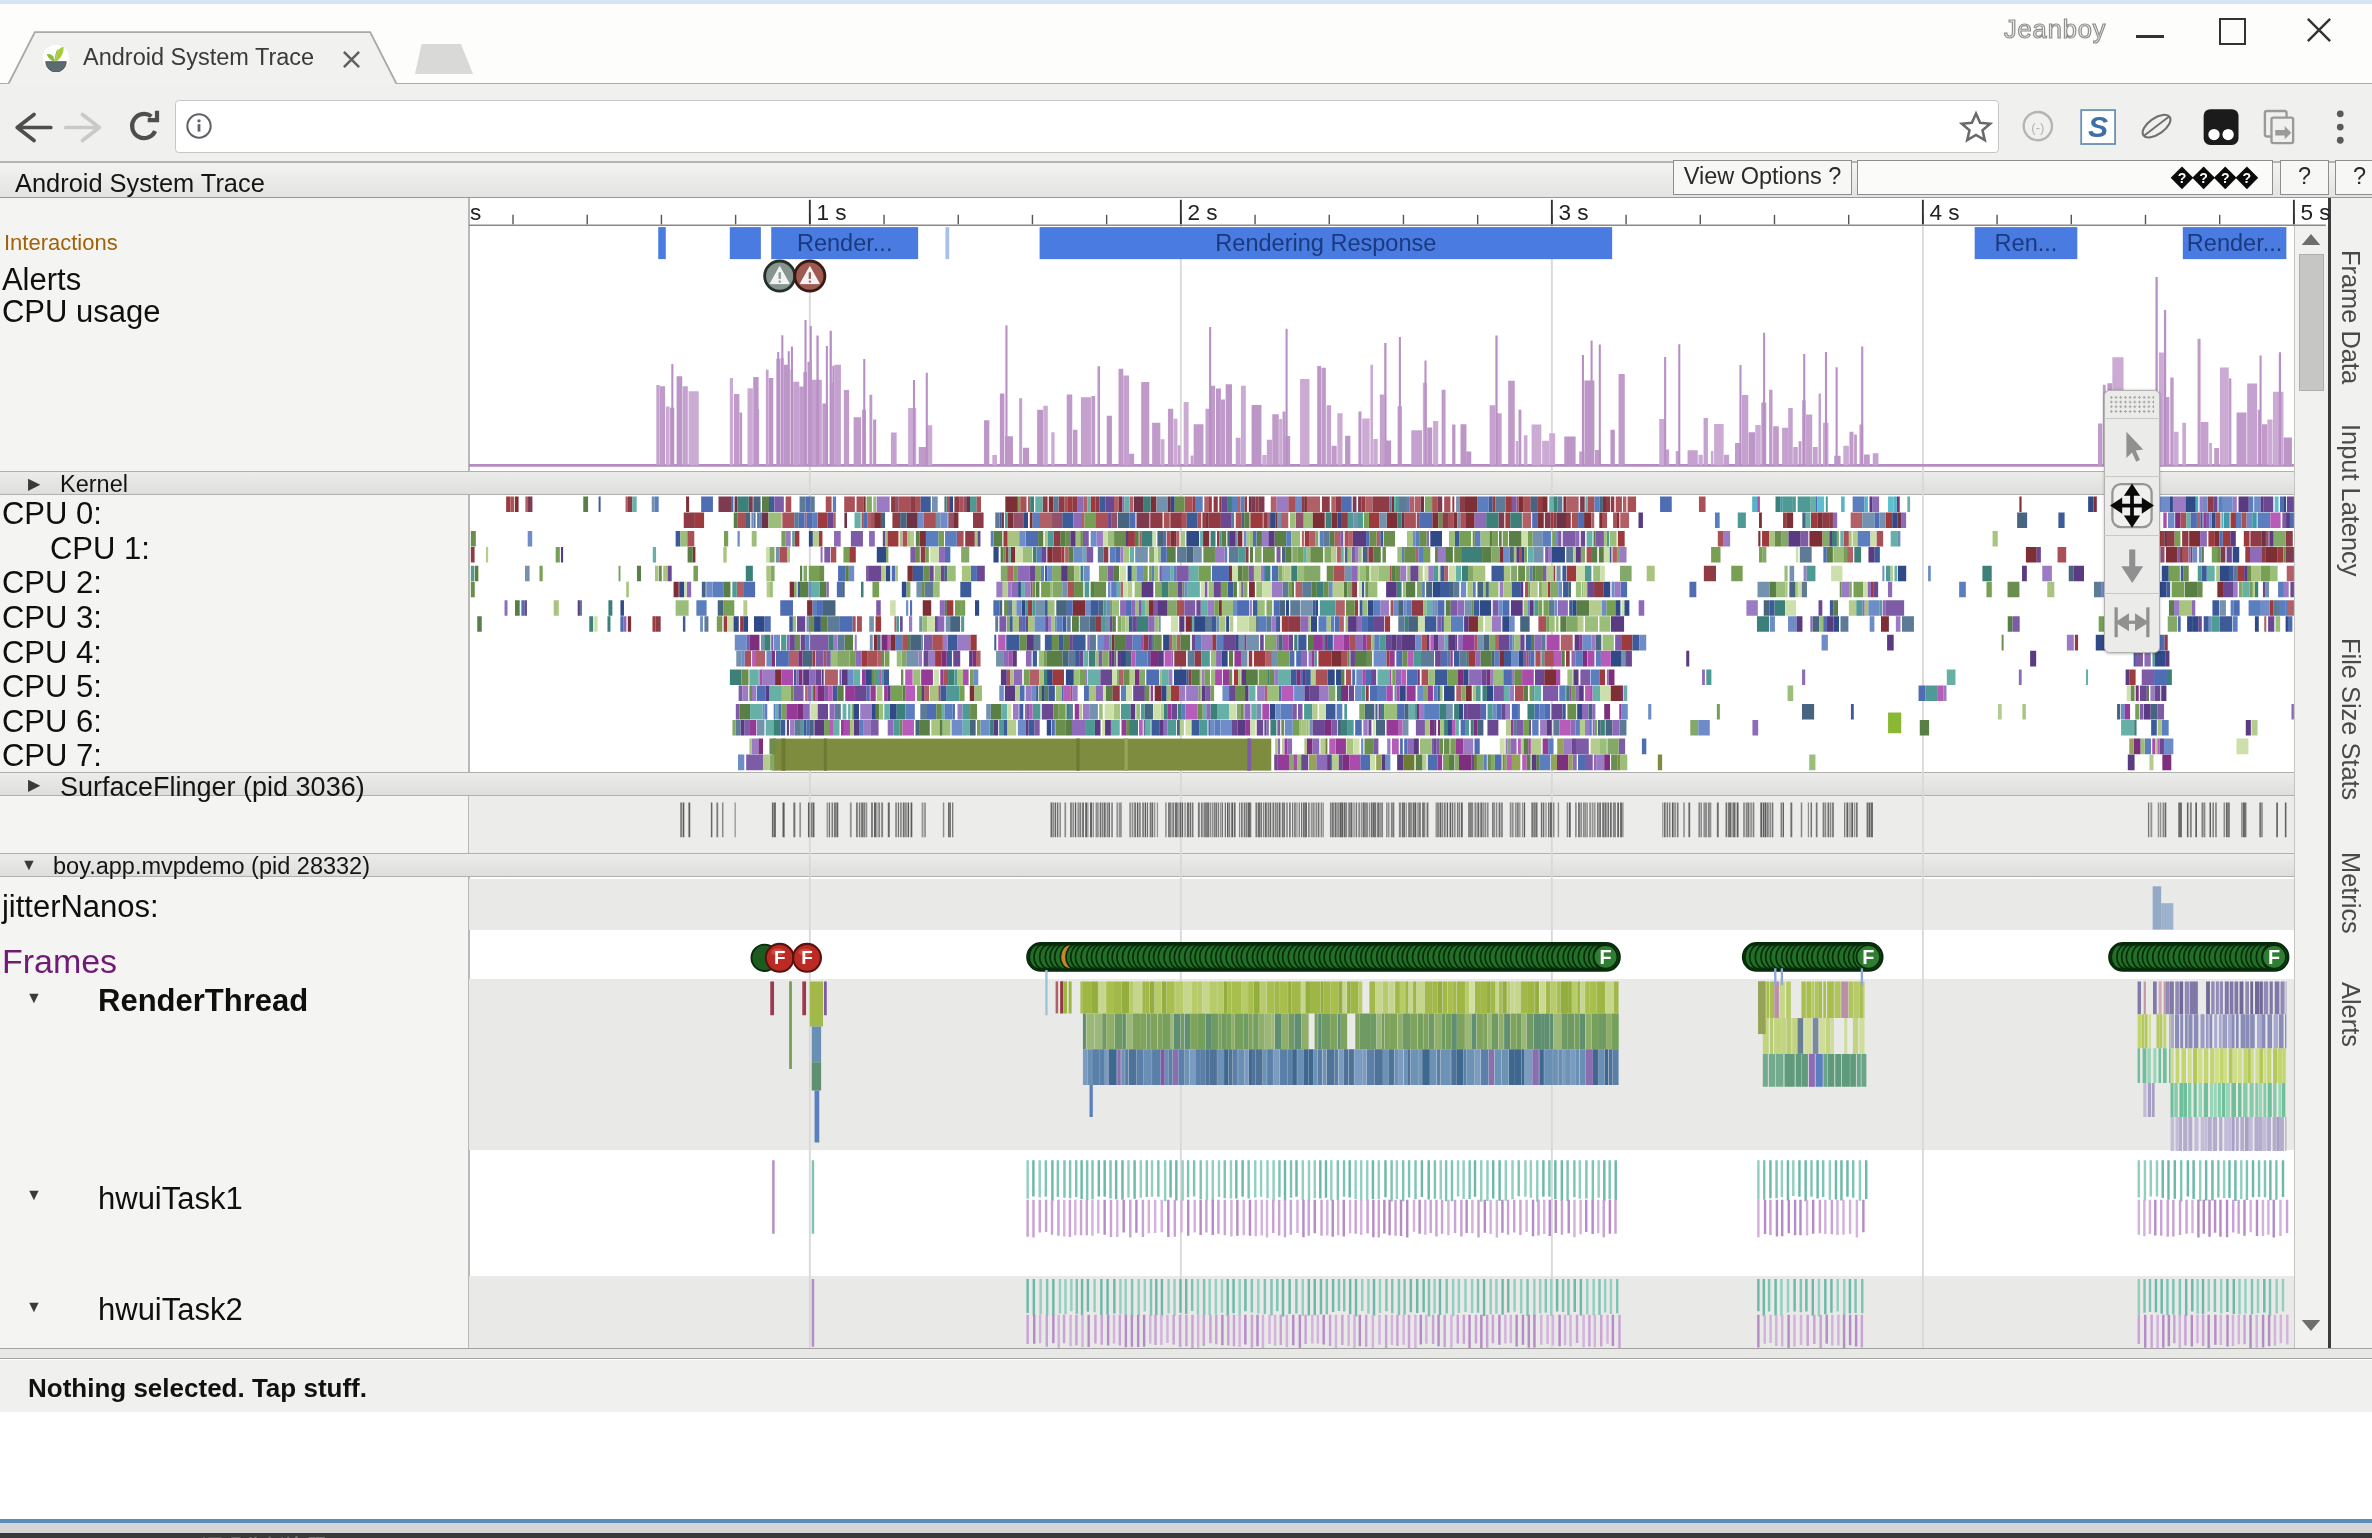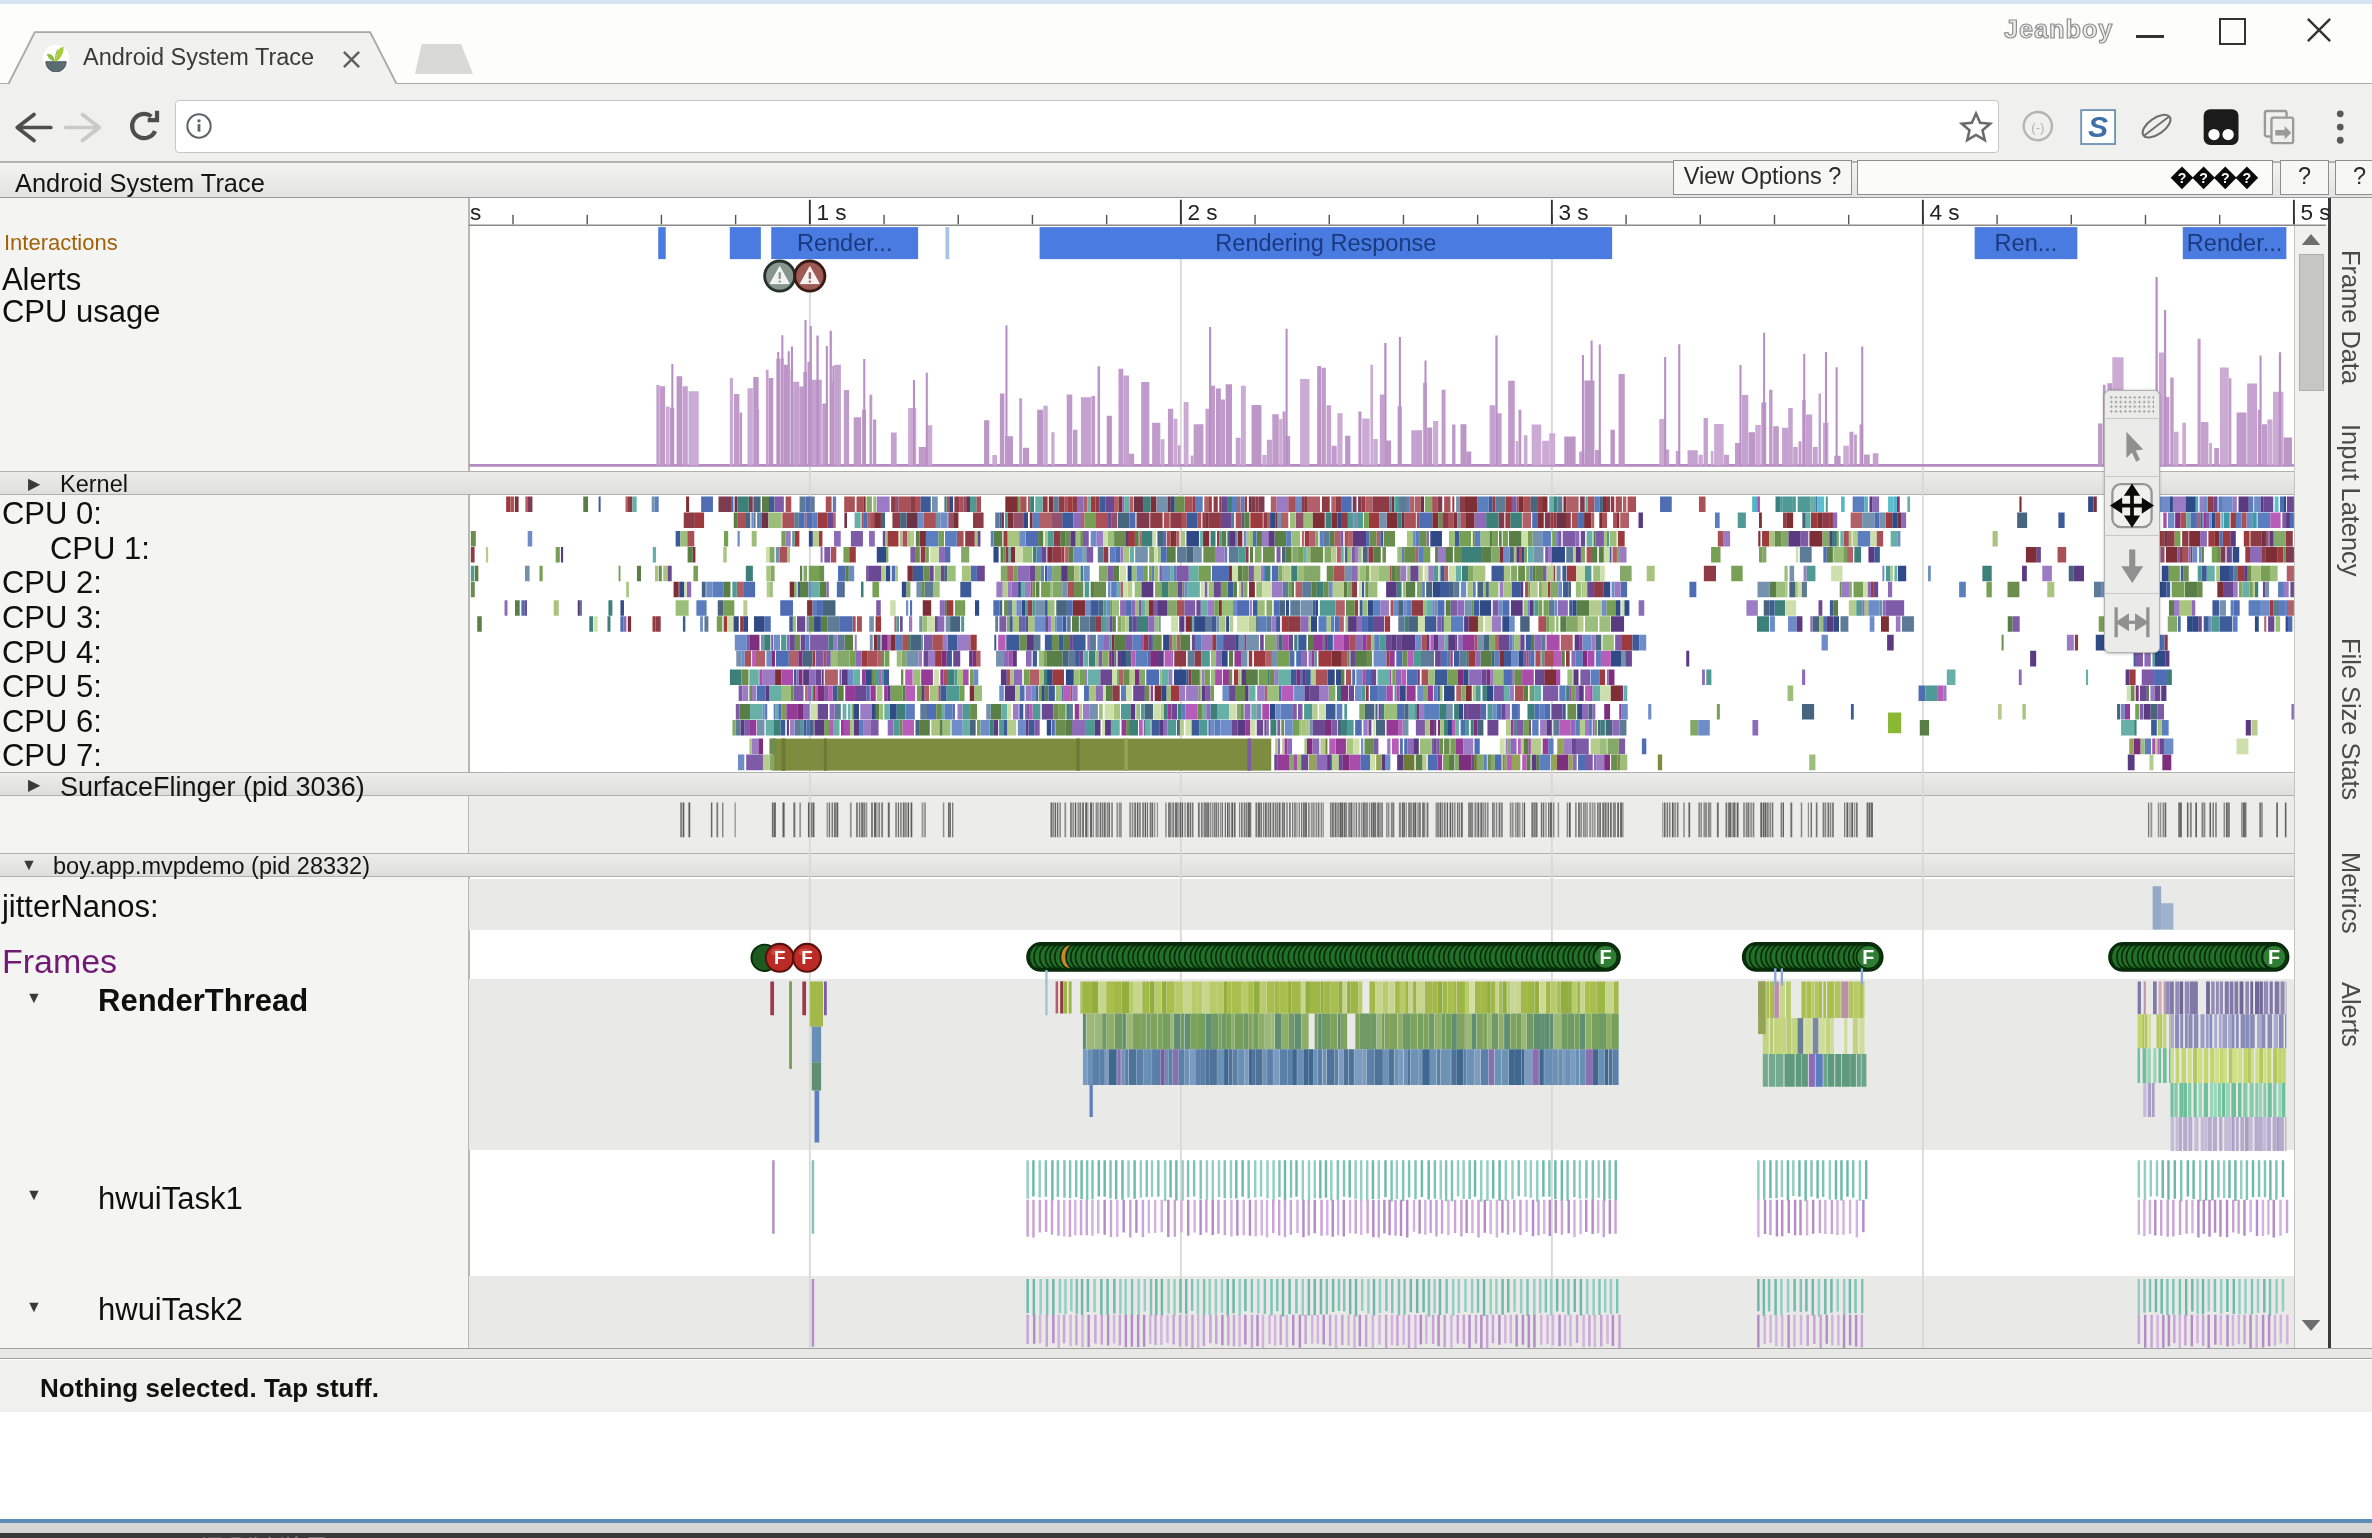--- a/index.html
+++ b/index.html
@@ -19,21 +19,21 @@
 <path d="M4 19 a11 11 0 0 0 22 0 z" fill="#5b6b72"></path>
 <path d="M4 19 a11 11 0 0 0 22 0 z" fill="none" stroke="#47545a" stroke-width="1"></path>
 <path d="M14 19 C13 12 9 10 5 11 C7 16 10 18 14 19 Z" fill="#8fbc3f"></path>
 <path d="M15 19 C15 8 18 4 23 3 C24 9 20 16 15 19 Z" fill="#a6ce39"></path>
 <path d="M15 19 C14 14 15 9 17 6" fill="none" stroke="#7da832" stroke-width="1"></path>
 </svg>
     <div style="position:absolute;left:83px;top:44px;width:264px;height:26px;font-size:23.5px;color:#3a3a3a;white-space:nowrap">Android System Trace</div>
     <svg style="position:absolute;left:342px;top:50px" width="19" height="19" viewBox="0 0 20 20">
       <path d="M2 2 L18 18 M18 2 L2 18" stroke="#5f5f5f" stroke-width="2.6"></path>
     </svg>
-    <div style="position:absolute;left:2004px;top:15px;width:113px;height:32px;font-size:25.4px;font-weight:bold;color:#ededed;-webkit-text-stroke:1.2px #909090;letter-spacing:0.9px">Jeanboy</div>
+    <div style="position:absolute;left:2004px;top:15px;width:113px;height:32px;font-size:25.4px;font-weight:normal;color:#ededed;-webkit-text-stroke:1.2px #909090;letter-spacing:0.9px">Jeanboy</div>
     <div style="position:absolute;left:2136px;top:35px;width:28px;height:2.8px;background:#333"></div>
     <div style="position:absolute;left:2219px;top:18px;width:22.6px;height:22.6px;border:2.4px solid #333"></div>
     <svg style="position:absolute;left:2306px;top:17px" width="26" height="26" viewBox="0 0 28 28">
       <path d="M2 2 L26 26 M26 2 L2 26" stroke="#333" stroke-width="2.6"></path>
     </svg>
     <div style="position:absolute;left:0;top:84px;width:2373px;height:77px;background:#f0f0ee"></div>
     <div style="position:absolute;left:0;top:161px;width:2373px;height:1.9px;background:#b4b4b2"></div>
     <svg style="position:absolute;left:9.4px;top:107px" width="160" height="41" viewBox="0 0 170 44">
 <path d="M8 22 L26 8 M8 22 L26 36 M8 22 L44 22" stroke="#4e4e4e" stroke-width="4" fill="none" stroke-linecap="round"></path>
 <path d="M84 22 L66 8 M84 22 L66 36 M84 22 L48 22" stroke="#c9c9c7" stroke-width="4" fill="none" stroke-linecap="round" transform="translate(12,0)"></path>
@@ -590,19 +590,19 @@
 <g stroke="#909090" stroke-width="3.5" fill="#909090">
         <line x1="13" y1="202" x2="13" y2="234"></line>
         <line x1="47" y1="202" x2="47" y2="234"></line>
         <line x1="20" y1="218" x2="40" y2="218"></line>
 <path d="M15 218 L25 211.5 L25 224.5 Z"></path>
         <path d="M45 218 L35 211.5 L35 224.5 Z"></path>
       </g>
 </svg>
     <div style="position:absolute;left:0;top:1348px;width:2373px;height:11.3px;background:#e8e8e6;border-top:1.9px solid #a2a2a0;border-bottom:0.9px solid #a2a2a0;box-sizing:border-box"></div>
     <div style="position:absolute;left:0;top:1360px;width:2373px;height:53px;background:#f0f0ee;border-bottom:0.9px solid #c8c8c6;box-sizing:border-box"></div>
-    <div style="position:absolute;left:40px;top:1373px;font-size:26px;font-weight:bold;color:#111">Nothing selected. Tap stuff.</div>
+    <div style="position:absolute;left:28px;top:1373px;font-size:26px;font-weight:bold;color:#111">Nothing selected. Tap stuff.</div>
     <div style="position:absolute;left:0;top:1412px;width:2373px;height:106px;background:#fff"></div>
     <div style="position:absolute;left:0;top:1519px;width:2373px;height:3.8px;background:#5b8db8"></div>
     <div style="position:absolute;left:0;top:1523px;width:2373px;height:10.4px;background:#d6d6d4"></div>
     <div style="position:absolute;left:0;top:1533px;width:2373px;height:5.6px;background:#3a3a3a;overflow:hidden"></div>
     <div style="position:absolute;left:113px;top:1533px;width:377px;height:5.6px;overflow:hidden;font-size:21px;color:#777;font-weight:bold">QMLYIMI源码分析议题</div>
 </div>
 
 </body></html>

